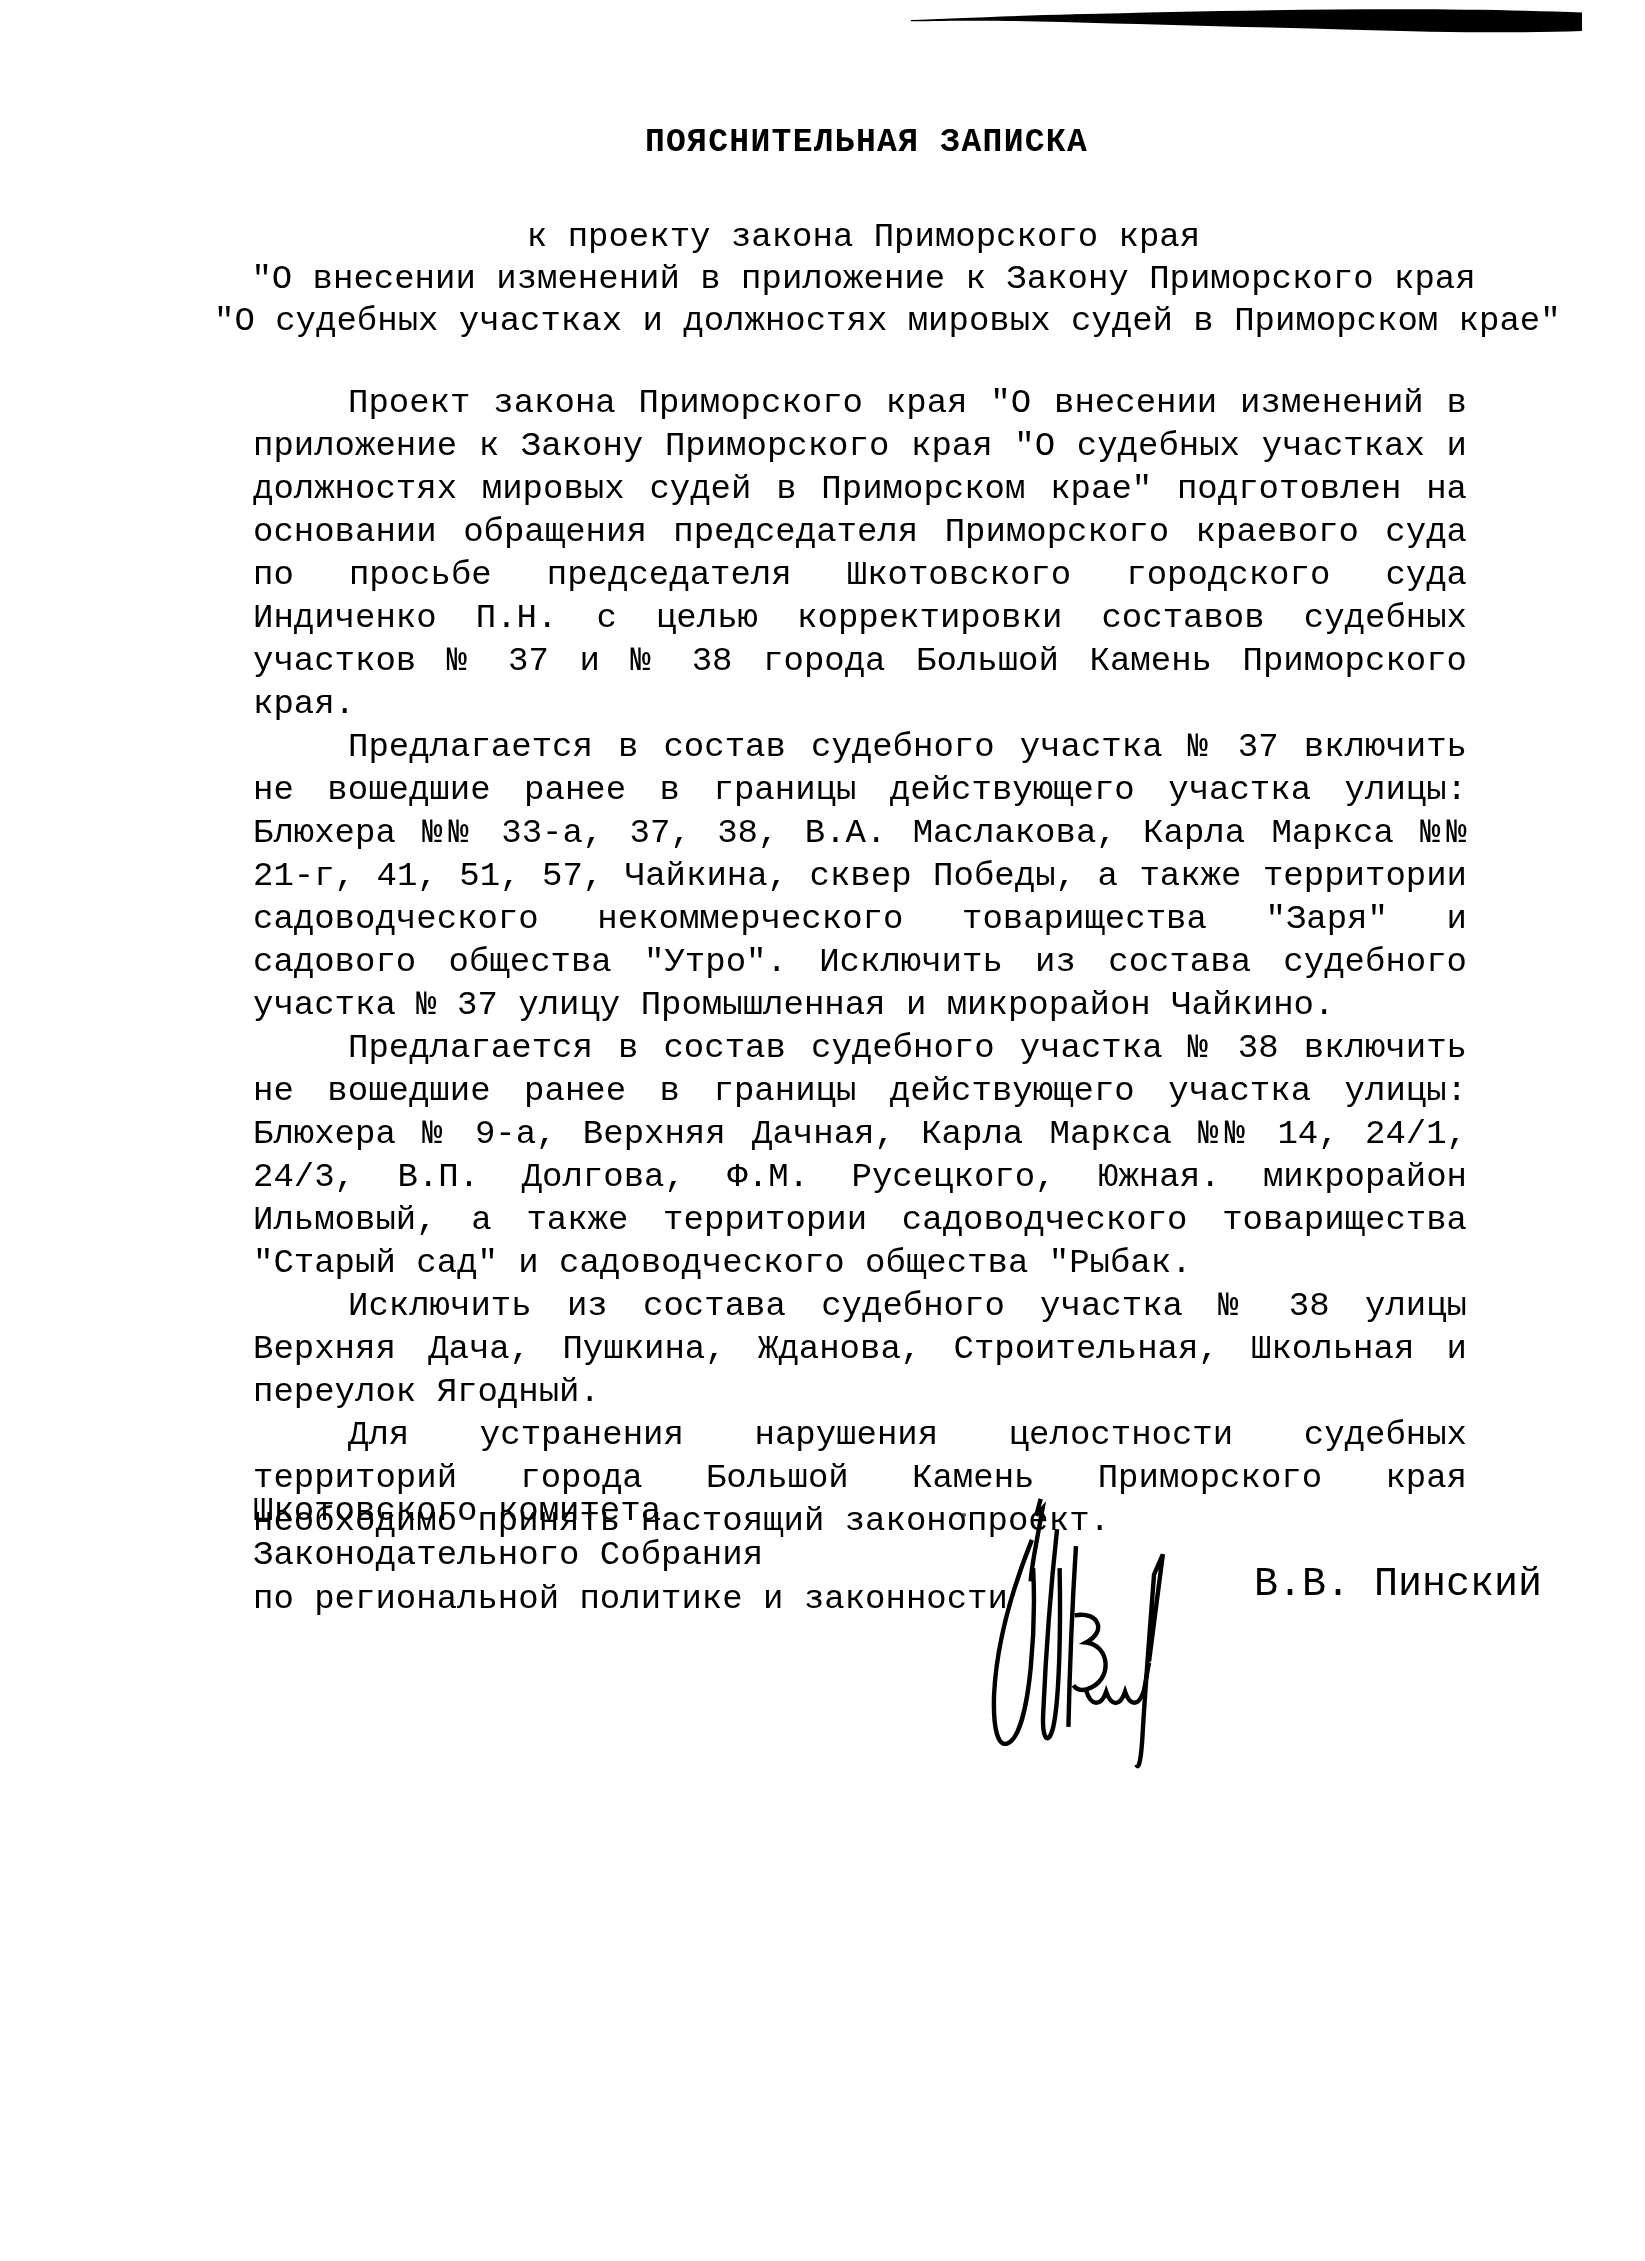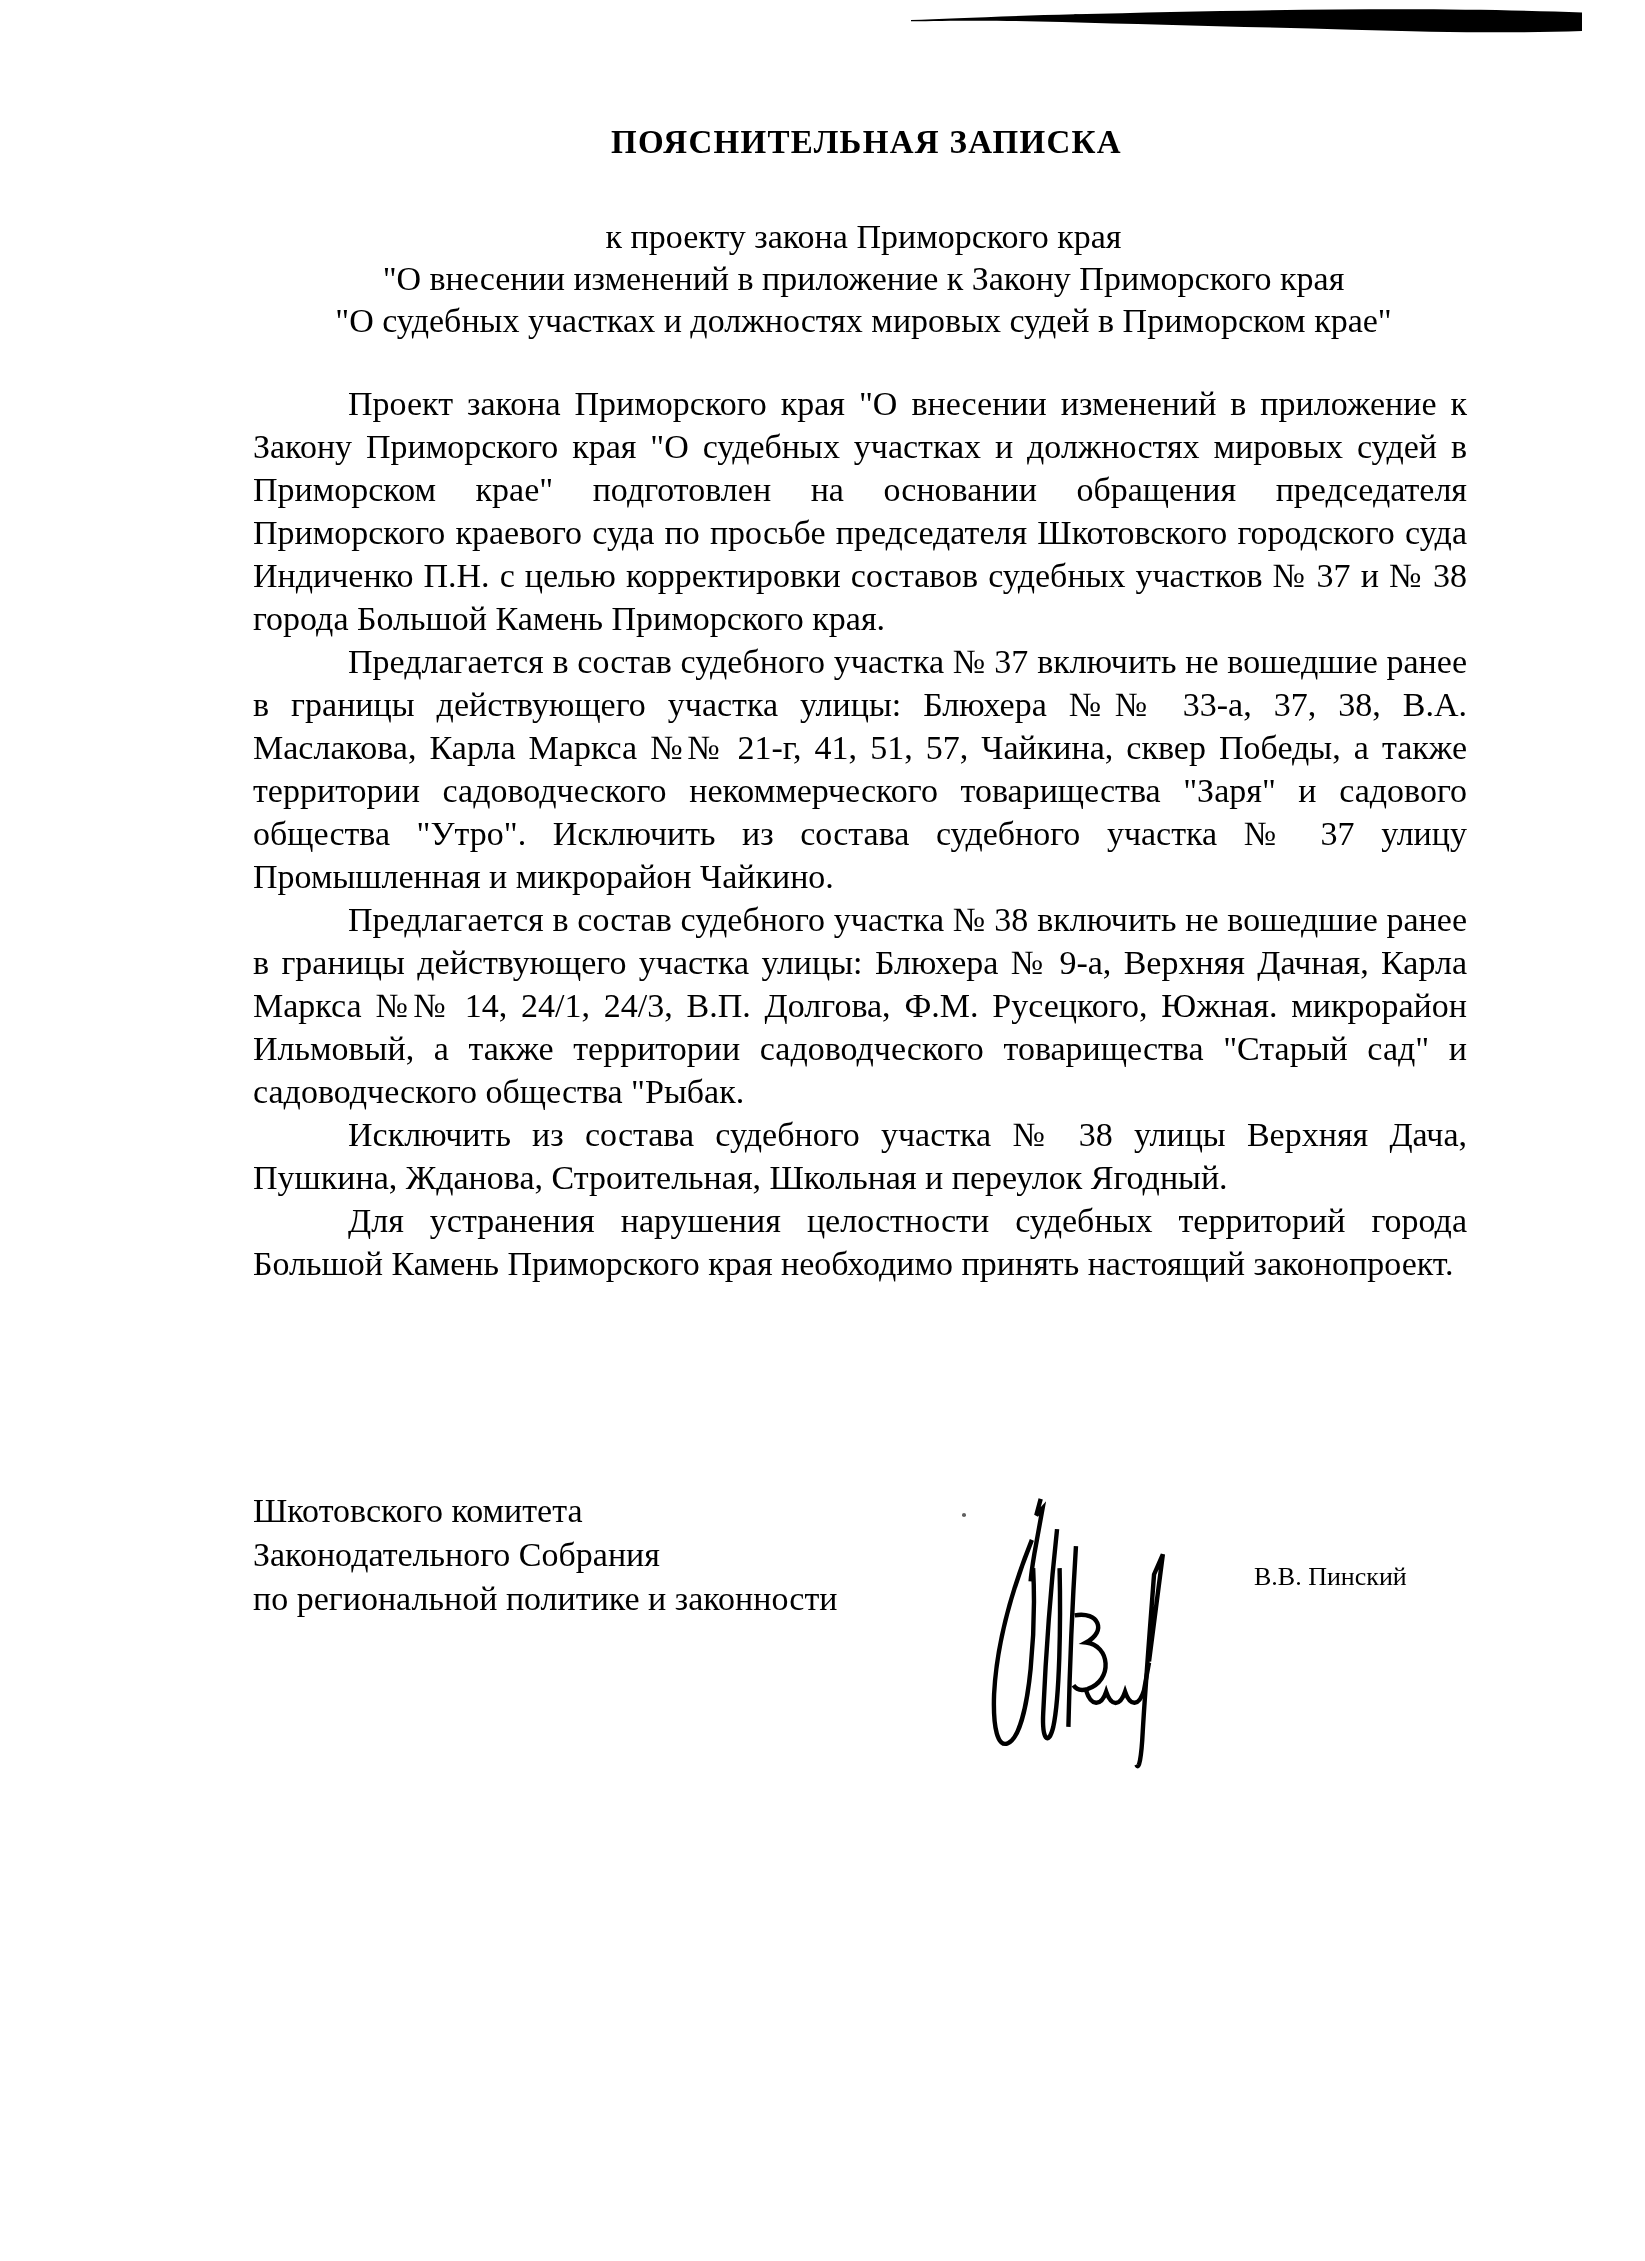--- a/index.html
+++ b/index.html
@@ -6,21 +6,21 @@
     margin: 0;
     padding: 0;
     background: #e8e8e8;
   }
   .page {
     position: relative;
     width: 1646px;
     height: 2261px;
     background: #ffffff;
     color: #000000;
-    font-family: Liberation Serif, serif;
+    font-family: Liberation Mono, monospace;
     overflow: hidden;
   }
   
   .smear {
     position: absolute;
     left: 911px;
     top: 7.6px;
     width: 671px;
     height: 28px;
   }
@@ -69,21 +69,21 @@
     width: 1229px;
     font-size: 34px;
     line-height: 44px;
   }
   .sig-role { white-space: nowrap; }
   .sig-name {
     position: absolute;
     top: 1562px;
     left: 1254px;
     width: 233px;
-    font-size: 26px;
+    font-size: 40px;
     text-align: left;
     white-space: nowrap;
   }
   .signature-svg {
     position: absolute;
     left: 980px;
     top: 1480px;
     width: 202px;
     height: 296px;
   }

